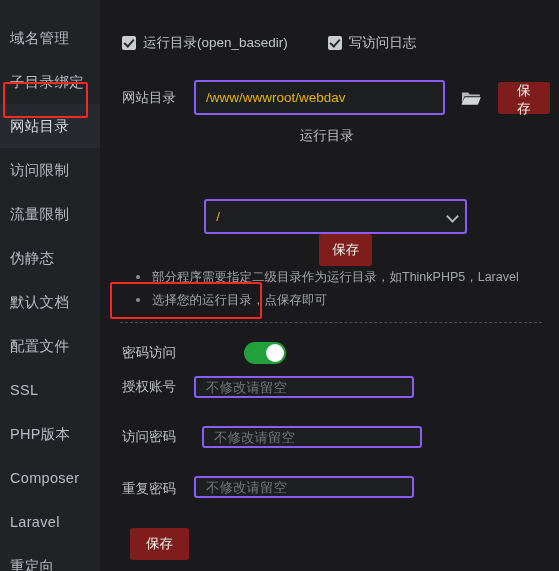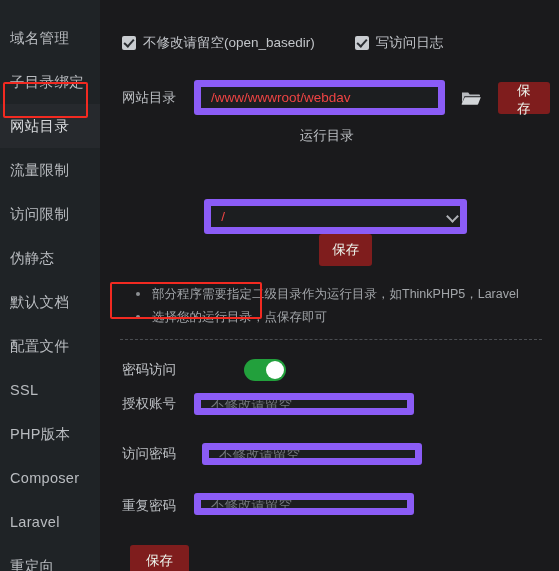--- a/index.html
+++ b/index.html
@@ -98,23 +98,23 @@
   .f-label {
     width: 72px;
     flex: 0 0 72px;
     color: #bcbfc3;
     font-size: 13.5px;
     white-space: nowrap;
   }
   .f-input {
     height: 35px;
     background: #1c1e20;
-    border: 7px solid #8b5cf6;
+    border: 2px solid #8b5cf6;
     border-radius: 3px;
-    color: #ef4444;
+    color: #eab308;
     font-size: 13.5px;
     padding: 0 10px;
     font-family: "Liberation Sans", sans-serif;
     outline: none;
   }
   .f-input::placeholder { color: #72767b; }
 
   .row-dir { margin-top: 25px; }
   .row-dir .f-input { width: 263px; }
 
@@ -157,21 +157,20 @@
     width: 9px;
     height: 9px;
     border: solid #b0b3b7;
     border-width: 0 2px 2px 0;
     transform: rotate(45deg);
     pointer-events: none;
   }
   .row-run .btn-save { margin-left: 20px; }
 
   .tips {
-    margin-top: 17px;
     padding-left: 24px;
     list-style: none;
   }
   .tips li {
     color: #a2a5a9;
     font-size: 12.5px;
     line-height: 23px;
     position: relative;
     padding-left: 16px;
   }
@@ -244,38 +243,38 @@
 </style>
 </head>
 <body>
 
 <div id="app">
 
   <nav class="sidebar">
     <div class="side-item">域名管理</div>
     <div class="side-item">子目录绑定</div>
     <div class="side-item active">网站目录</div>
+    <div class="side-item">访问限制</div>
     <div class="side-item">流量限制</div>
-    <div class="side-item">访问限制</div>
     <div class="side-item">伪静态</div>
     <div class="side-item">默认文档</div>
     <div class="side-item">配置文件</div>
     <div class="side-item">SSL</div>
     <div class="side-item">PHP版本</div>
     <div class="side-item">Composer</div>
     <div class="side-item">Laravel</div>
     <div class="side-item">重定向</div>
   </nav>
 
   <main class="content">
 
     <div class="checkbox-row">
       <label class="cb-item">
         <span class="cb-box"></span>
-        <span class="cb-label">不修改请留空(open_basedir)</span>
+        <span class="cb-label">运行目录(open_basedir)</span>
       </label>
       <label class="cb-item">
         <span class="cb-box"></span>
         <span class="cb-label">写访问日志</span>
       </label>
     </div>
 
     <div class="form-row row-dir">
       <span class="f-label">网站目录</span>
       <input class="f-input" type="text" value="/www/wwwroot/webdav" style="">

